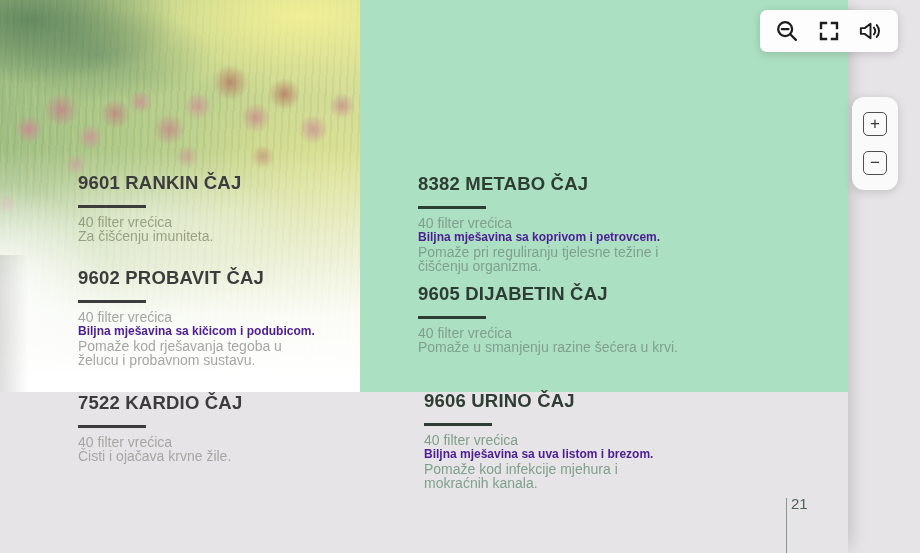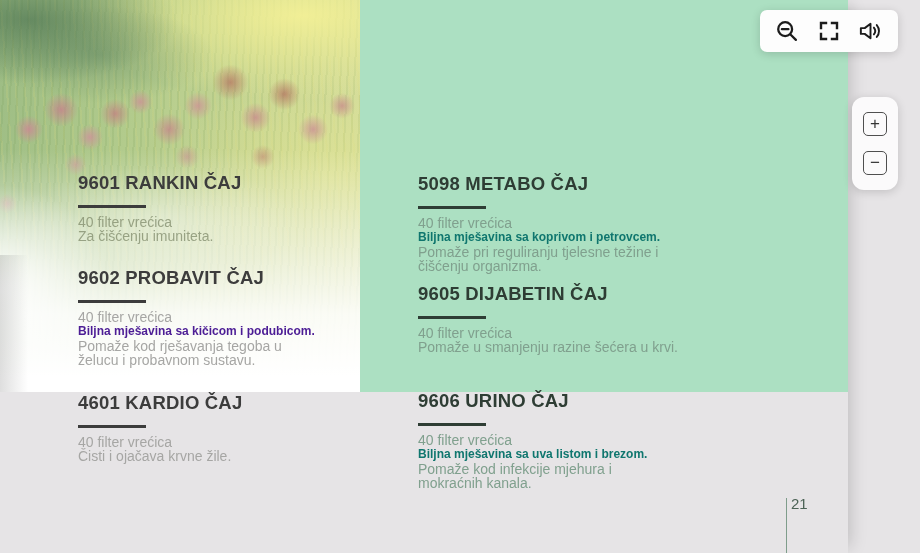--- a/index.html
+++ b/index.html
@@ -69,31 +69,31 @@
   .blend { font-size:12px; line-height:14.5px; font-weight:700; white-space:nowrap; }
 
   .page-left  .product h3 { color:#3c3c3c; }
   .page-left  .rule  { background:#3c3c3c; }
   .page-left  .size, .page-left .desc { color:#a6a6a4; }
   .page-left  .blend { color:#4c1d95; }
 
   .page-right .product h3 { color:#2e3d34; }
   .page-right .rule  { background:#2e3d34; }
   .page-right .size, .page-right .desc { color:#80a08e; }
-  .page-right .blend { color:#0f766e; }
+  .page-right .blend { color:#4c1d95; }
 
   .p-l1 { left:78px; top:171px; }
   .p-l2 { left:78px; top:266px; }
   .p-l3 { left:78px; top:391px; }
   .p-l1 .size, .p-l1 .desc { color:rgba(124,134,102,0.72); }
   .p-l2 .desc { max-width:242px; }
 
   .p-r1 { left:58px; top:172px; }
   .p-r2 { left:58px; top:282px; }
-  .p-r3 { left:58px; top:389px; }
+  .p-r3 { left:64px; top:389px; }
   .p-r1 .desc { max-width:294px; }
   .p-r3 .desc { max-width:242px; }
 
   
   .pageno-line { position:absolute; left:426px; top:498px; width:1px; height:55px; background:#7f9d8b; }
   .pageno { position:absolute; left:431px; top:495px; font-size:15px; font-weight:500; color:#4c6356; }
 
   
   .toolbar {
     position:absolute; left:760px; top:10px; width:138px; height:42px;
@@ -137,31 +137,31 @@
 
       <section class="product p-l2">
         <h3>9602 PROBAVIT ČAJ</h3>
         <div class="rule"></div>
         <p class="size">40 filter vrećica</p>
         <p class="blend">Biljna mješavina sa kičicom i podubicom.</p>
         <p class="desc">Pomaže kod rješavanja tegoba u želucu i probavnom sustavu.</p>
       </section>
 
       <section class="product p-l3">
-        <h3>4601 KARDIO ČAJ</h3>
+        <h3>7522 KARDIO ČAJ</h3>
         <div class="rule"></div>
         <p class="size">40 filter vrećica</p>
         <p class="desc">Čisti i ojačava krvne žile.</p>
       </section>
     </div>
 
     <div class="page page-right">
 
       <section class="product p-r1">
-        <h3>5098 METABO ČAJ</h3>
+        <h3>8382 METABO ČAJ</h3>
         <div class="rule"></div>
         <p class="size">40 filter vrećica</p>
         <p class="blend">Biljna mješavina sa koprivom i petrovcem.</p>
         <p class="desc">Pomaže pri reguliranju tjelesne težine i čišćenju organizma.</p>
       </section>
 
       <section class="product p-r2">
         <h3>9605 DIJABETIN ČAJ</h3>
         <div class="rule"></div>
         <p class="size">40 filter vrećica</p>

